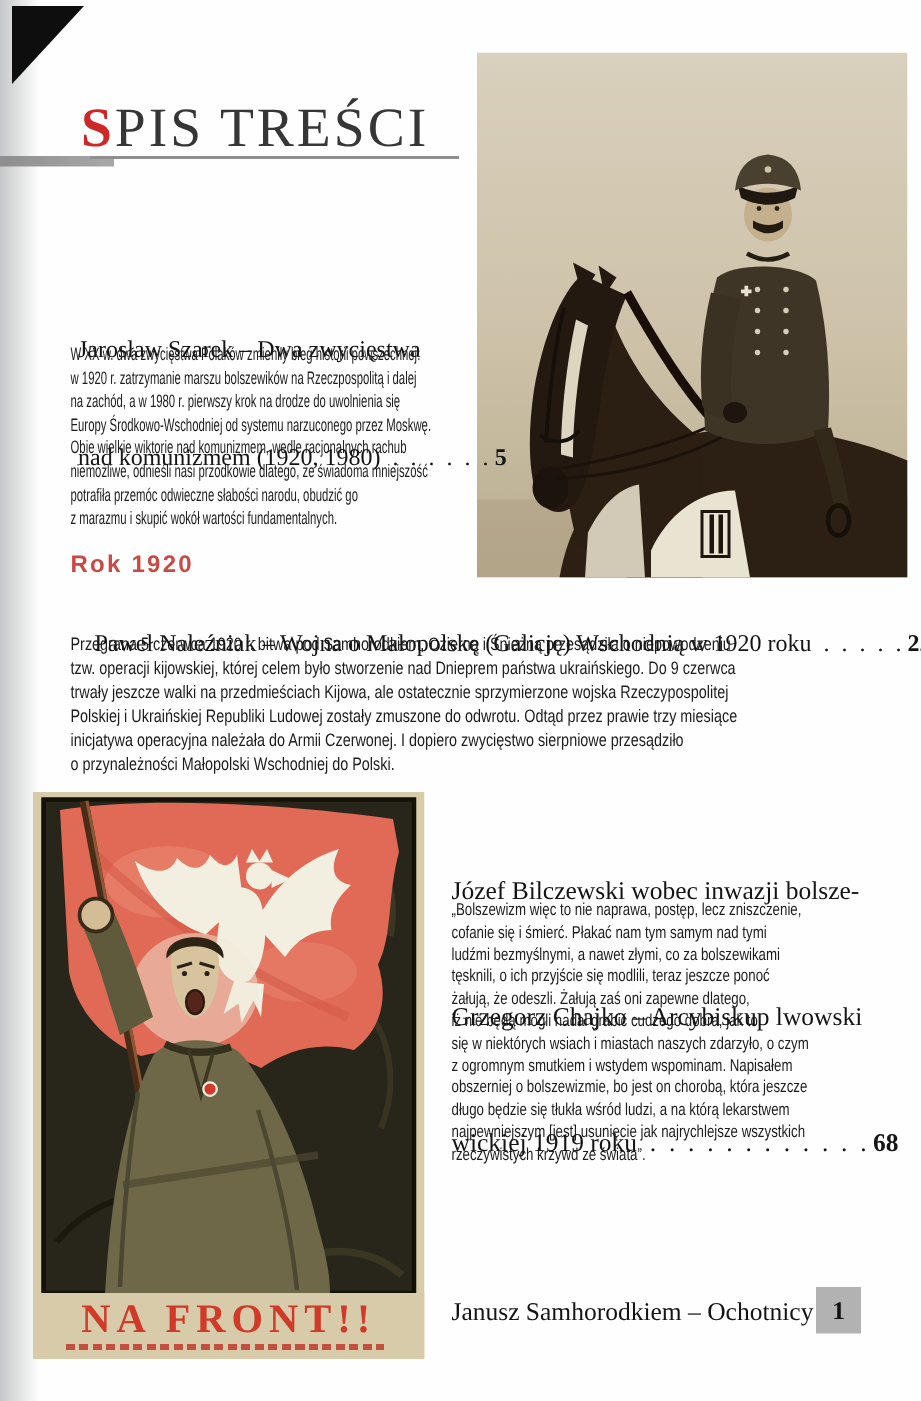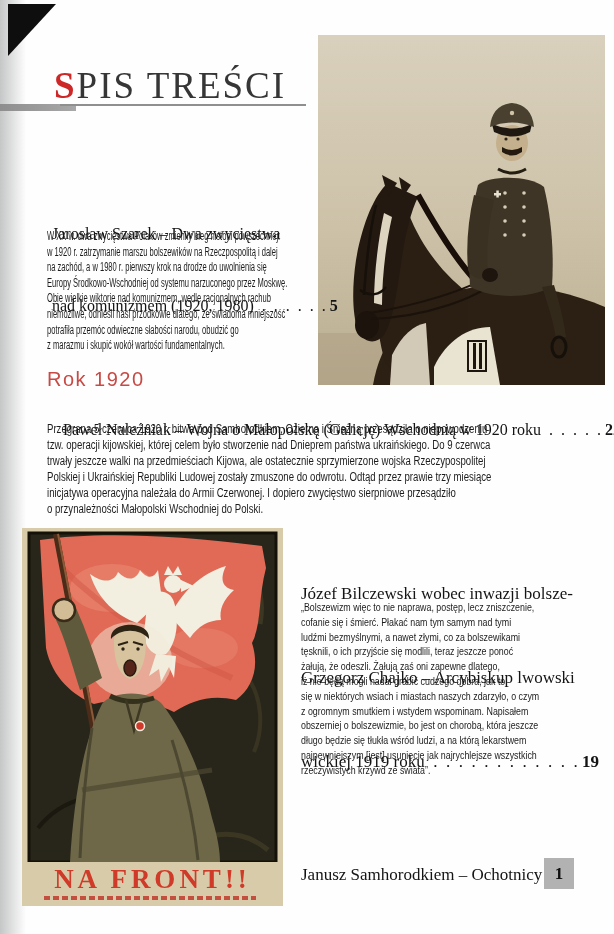--- a/index.html
+++ b/index.html
@@ -25,21 +25,21 @@
     font-size:16px;line-height:24px;white-space:pre;}
   .toc-title.big{font-size:17px;line-height:28px;}
   .pg{font-weight:bold;}
 
   
   .cond{position:absolute;color:#1c1c1c;white-space:pre-line;transform-origin:0 0;}
   .p-szarek{left:47px;top:229px;width:430px;font-size:12px;line-height:15.6px;transform:scaleX(0.63);}
   .p-nalezniak{left:47px;top:421px;width:680px;font-size:12px;line-height:16px;transform:scaleX(0.80);}
   .p-quote{left:301px;top:600px;width:380px;font-size:11.5px;line-height:14.8px;transform:scaleX(0.77);}
 
-  .section-red{position:absolute;left:47px;top:368px;font-weight:normal;font-size:20px;
+  .section-red{position:absolute;left:47px;top:368px;font-weight:bold;font-size:16px;
     letter-spacing:1.5px;color:#c74a45;}
 
   
   .photo{position:absolute;left:318px;top:35px;width:287px;height:350px;}
   .poster{position:absolute;left:22px;top:528px;width:315px;height:378px;}
   .poster-title{position:absolute;left:0;top:336px;width:261px;text-align:center;
     font-family:"Liberation Serif",serif;font-weight:bold;font-size:27px;letter-spacing:4px;
     color:#cf3b28;white-space:nowrap;}
   .poster-fineprint{position:absolute;left:22px;top:368px;width:212px;height:4px;opacity:.85;
     background:repeating-linear-gradient(90deg,#c0392b 0 6px,rgba(0,0,0,0) 6px 9px);}
@@ -203,21 +203,21 @@
 
       <rect y="334" width="261" height="44" fill="#d8cbaa"></rect>
     </svg>
     <div class="poster-title">NA FRONT!!</div>
     <div class="poster-fineprint"></div>
   </div>
 
   <div class="toc-title big" style="left:301px;top:524px;">
     <div>Józef Bilczewski wobec inwazji bolsze-</div>
     <div>Grzegorz Chajko – Arcybiskup lwowski</div>
-    <div><span>wickiej 1919 roku  .  .  .  .  .  .  .  .  .  .  .  . </span><span class="pg">19</span></div>
+    <div><span>wickiej 1919 roku  .  .  .  .  .  .  .  .  .  .  .  . </span><span class="pg">68</span></div>
   </div>
   <div class="cond p-quote">„Bolszewizm więc to nie naprawa, postęp, lecz zniszczenie,
 cofanie się i śmierć. Płakać nam tym samym nad tymi
 ludźmi bezmyślnymi, a nawet złymi, co za bolszewikami
 tęsknili, o ich przyjście się modlili, teraz jeszcze ponoć
 żałują, że odeszli. Żałują zaś oni zapewne dlatego,
 iż nie będą mogli nadal grabić cudzego dobra, jak to
 się w niektórych wsiach i miastach naszych zdarzyło, o czym
 z ogromnym smutkiem i wstydem wspominam. Napisałem
 obszerniej o bolszewizmie, bo jest on chorobą, która jeszcze

